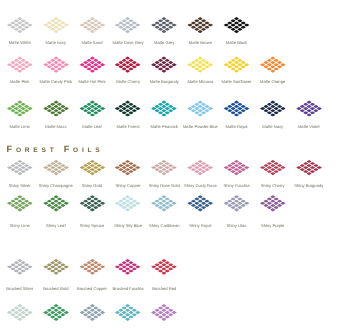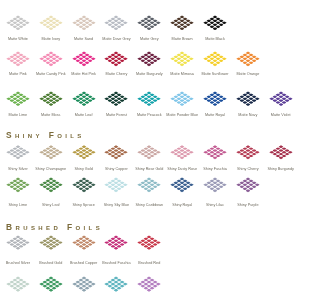--- a/index.html
+++ b/index.html
@@ -1042,21 +1042,21 @@
           <ellipse cx="15.375" cy="5.775" rx="1.107" ry="0.693" fill="#ffffff"></ellipse>
           <ellipse cx="18.450000000000003" cy="7.7" rx="1.107" ry="0.693" fill="#ffffff"></ellipse>
           <ellipse cx="21.525000000000002" cy="9.625" rx="1.107" ry="0.693" fill="#ffffff"></ellipse>
           <ellipse cx="15.375" cy="1.925" rx="1.107" ry="0.693" fill="#ffffff"></ellipse>
           <ellipse cx="18.450000000000003" cy="3.85" rx="1.107" ry="0.693" fill="#ffffff"></ellipse>
           <ellipse cx="21.525000000000002" cy="5.775" rx="1.107" ry="0.693" fill="#ffffff"></ellipse>
         </svg>
       </div>
       <div class="lab" style="left:280.7px;top:113.3px;color:#6e6a5e">Matte Violet</div>
     </div>
-    <div class="section-title" style="left:6px;top:130.9px;color:#7a6a3a">Shiny Foils</div>
+    <div class="section-title" style="left:6px;top:130.9px;color:#7a6a3a">Forest Foils</div>
     <div class="row">
       <div class="cell" style="left:17.9px;top:145.2px;">
         <svg width="24.6" height="14.6" viewBox="0 0 24.6 14.6">
           <polygon points="3.075,5.84 5.535,7.3 3.075,8.76 0.6149999999999998,7.3" fill="#b4b8bd"></polygon>
           <polygon points="6.15,7.665 8.610000000000001,9.125 6.15,10.585 3.69,9.125" fill="#b4b8bd"></polygon>
           <polygon points="9.225000000000001,9.489999999999998 11.685000000000002,10.95 9.225000000000001,12.41 6.765000000000001,10.95" fill="#b4b8bd"></polygon>
           <polygon points="12.3,11.315000000000001 14.760000000000002,12.775 12.3,14.235 9.84,12.775" fill="#b4b8bd"></polygon>
           <polygon points="6.15,4.015 8.610000000000001,5.475 6.15,6.935 3.69,5.475" fill="#b4b8bd"></polygon>
           <polygon points="9.225000000000001,5.84 11.685000000000002,7.3 9.225000000000001,8.76 6.765000000000001,7.3" fill="#b4b8bd"></polygon>
           <polygon points="12.3,7.665 14.760000000000002,9.125 12.3,10.585 9.84,9.125" fill="#b4b8bd"></polygon>
@@ -1761,21 +1761,20 @@
           <ellipse cx="15.375" cy="5.85" rx="1.107" ry="0.702" fill="#ffffff"></ellipse>
           <ellipse cx="18.450000000000003" cy="7.8" rx="1.107" ry="0.702" fill="#ffffff"></ellipse>
           <ellipse cx="21.525000000000002" cy="9.75" rx="1.107" ry="0.702" fill="#ffffff"></ellipse>
           <ellipse cx="15.375" cy="1.95" rx="1.107" ry="0.702" fill="#ffffff"></ellipse>
           <ellipse cx="18.450000000000003" cy="3.9" rx="1.107" ry="0.702" fill="#ffffff"></ellipse>
           <ellipse cx="21.525000000000002" cy="5.85" rx="1.107" ry="0.702" fill="#ffffff"></ellipse>
         </svg>
       </div>
       <div class="lab" style="left:247.85000000000002px;top:203px;color:#6e6a5e">Shiny Purple</div>
     </div>
-    <div class="section-title" style="left:6px;top:222.7px;color:#7a6a3a">Brushed Foils</div>
     <div class="row">
       <div class="cell" style="left:17.9px;top:235.4px;">
         <svg width="24.6" height="15.2" viewBox="0 0 24.6 15.2">
           <polygon points="3.075,6.08 5.535,7.6 3.075,9.12 0.6149999999999998,7.6" fill="#b0b3b8"></polygon>
           <polygon points="6.15,7.98 8.610000000000001,9.5 6.15,11.02 3.69,9.5" fill="#b0b3b8"></polygon>
           <polygon points="9.225000000000001,9.879999999999999 11.685000000000002,11.399999999999999 9.225000000000001,12.919999999999998 6.765000000000001,11.399999999999999" fill="#b0b3b8"></polygon>
           <polygon points="12.3,11.78 14.760000000000002,13.299999999999999 12.3,14.819999999999999 9.84,13.299999999999999" fill="#b0b3b8"></polygon>
           <polygon points="6.15,4.18 8.610000000000001,5.699999999999999 6.15,7.219999999999999 3.69,5.699999999999999" fill="#b0b3b8"></polygon>
           <polygon points="9.225000000000001,6.08 11.685000000000002,7.6 9.225000000000001,9.12 6.765000000000001,7.6" fill="#b0b3b8"></polygon>
           <polygon points="12.3,7.98 14.760000000000002,9.5 12.3,11.02 9.84,9.5" fill="#b0b3b8"></polygon>

